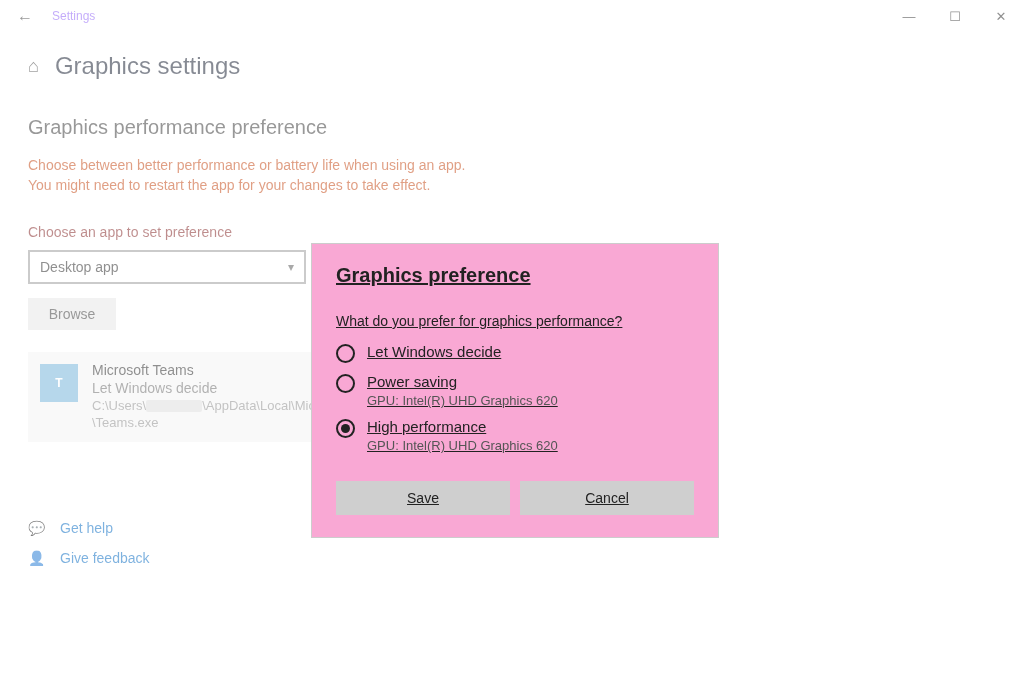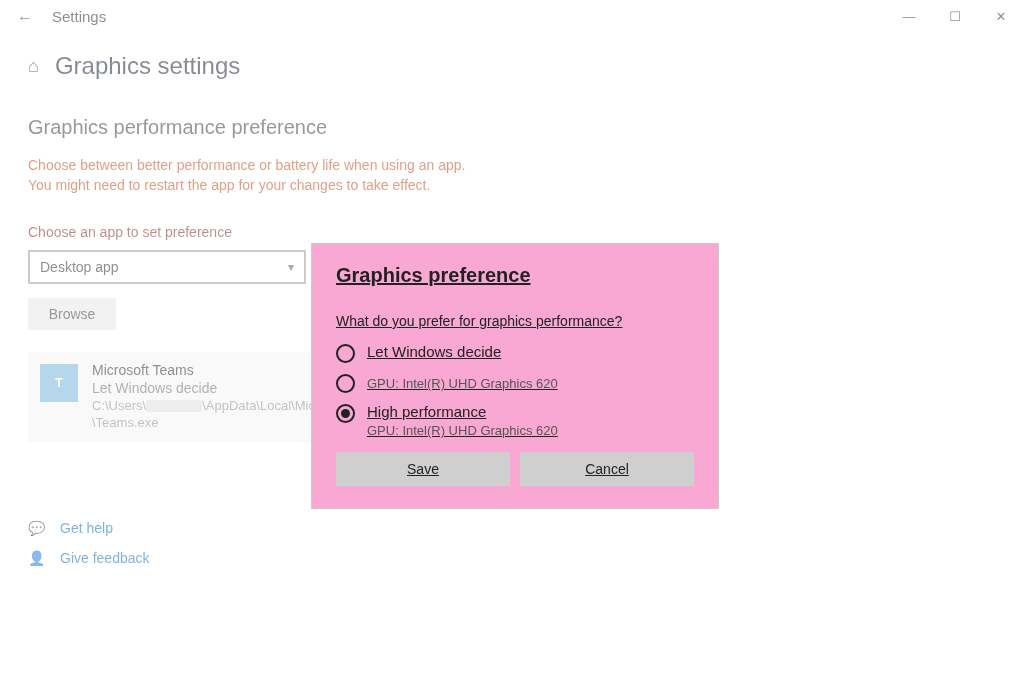--- a/index.html
+++ b/index.html
@@ -21,21 +21,21 @@
     display: flex;
     align-items: center;
     padding-left: 6px;
   }
   .titlebar .back {
     width: 38px; height: 32px;
     display: flex; align-items: center; justify-content: center;
     font-size: 16px; color: #333;
   }
   .titlebar .title {
-    font-size: 15px; color: #0f172a; margin-left: 8px;
+    font-size: 12px; color: #8b5cf6; margin-left: 8px;
   }
   .win-controls {
     position: absolute; top: 0; right: 0;
     display: flex;
   }
   .win-btn {
     width: 46px; height: 32px;
     display: flex; align-items: center; justify-content: center;
     font-size: 13px; color: #222;
   }
@@ -136,21 +136,21 @@
   .radio-item:first-child { margin-top: 0; }
   .radio {
     width: 19px; height: 19px; border: 2px solid #222; border-radius: 50%;
     flex-shrink: 0; position: relative; margin-top: 1px;
   }
   .radio.selected::after {
     content: ""; position: absolute; inset: 3px; background: #222; border-radius: 50%;
   }
   .radio-label { font-size: 15px; color: #222; }
   .radio-sub { font-size: 13px; color: #555; margin-top: 3px; }
-  .dlg-buttons { display: flex; gap: 10px; margin-top: 14px; }
+  .dlg-buttons { display: flex; gap: 10px; margin-top: 28px; }
   .dlg-btn {
     flex: 1; height: 34px; background: #cfcfcf;
     display: flex; align-items: center; justify-content: center;
     font-size: 14px;
   }
 </style>
 </head>
 <body>
 
 <div class="titlebar dim">
@@ -219,20 +219,21 @@
     <div class="radio-item">
       <div class="radio"></div>
       <div>
         <div class="radio-label">Let Windows decide</div>
       </div>
     </div>
 
     <div class="radio-item">
       <div class="radio"></div>
       <div>
+        <div class="radio-label">Power saving</div>
         <div class="radio-sub">GPU: Intel(R) UHD Graphics 620</div>
       </div>
     </div>
 
     <div class="radio-item">
       <div class="radio selected"></div>
       <div>
         <div class="radio-label">High performance</div>
         <div class="radio-sub">GPU: Intel(R) UHD Graphics 620</div>
       </div>

